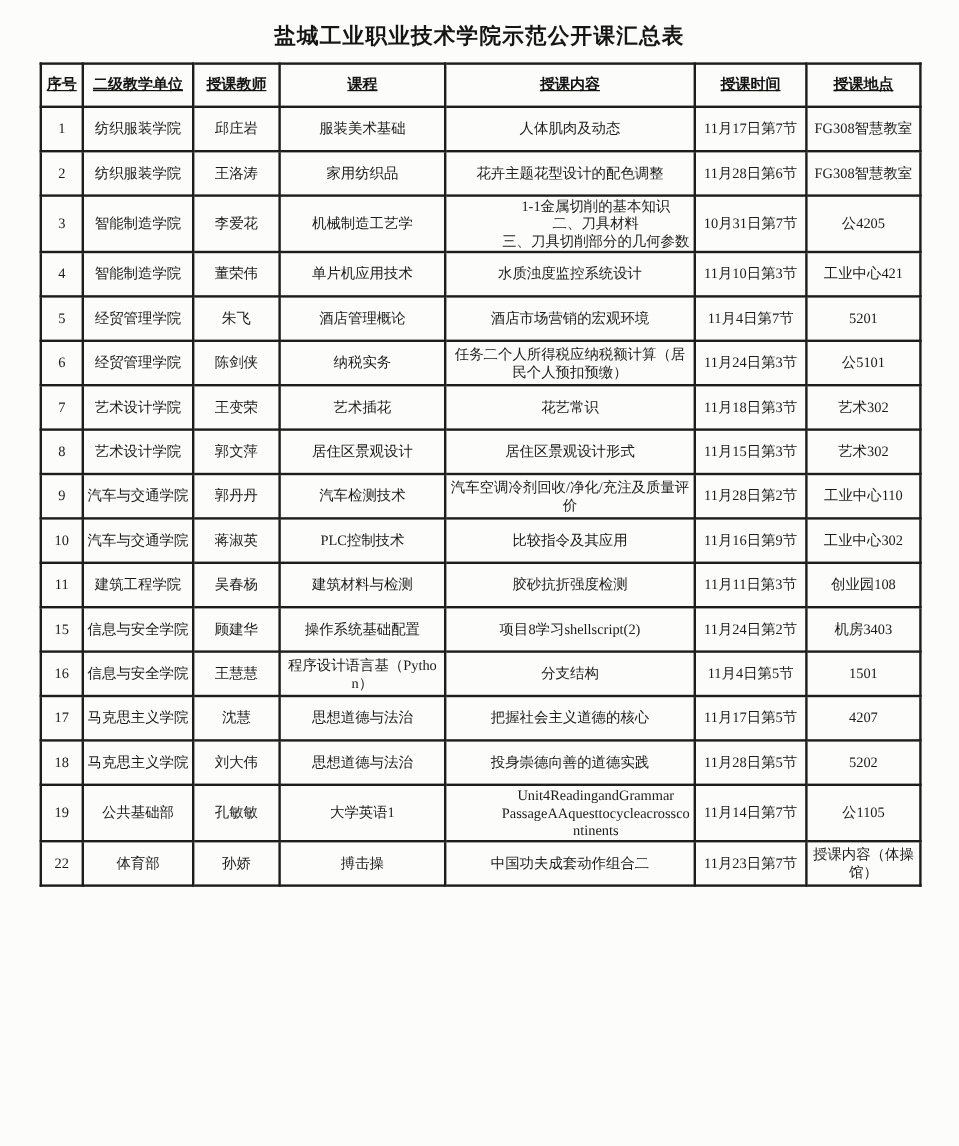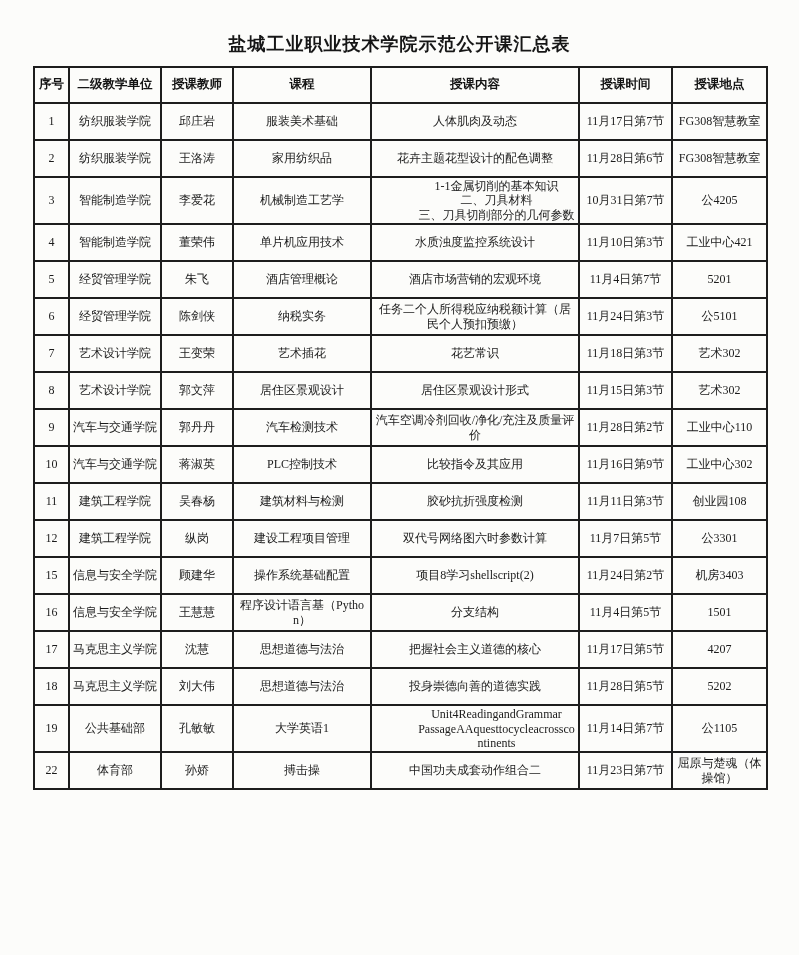--- a/index.html
+++ b/index.html
@@ -10,21 +10,21 @@
   .page {
     position: relative;
     width: 799px;
     height: 955px;
     background: #fcfcfa;
     overflow: hidden;
     color: #1b1b1b;
   }
   .doc-title {
     margin: 0;
-    padding-top: 32px;
+    padding-top: 18px;
     text-align: center;
     font-size: 18px;
     font-weight: bold;
     letter-spacing: 1px;
     color: #161616;
   }
   table.open-class-table {
     border-collapse: collapse;
     table-layout: fixed;
     width: 733px;
@@ -41,20 +41,21 @@
     padding: 1px 3px;
     height: 33px;
     overflow: hidden;
     word-break: break-all;
   }
   .open-class-table th {
     font-weight: bold;
     font-size: 12.5px;
     height: 32px;
     color: #141414;
+    text-decoration: underline;
   }
   col.c-no       { width: 35px; }
   col.c-unit     { width: 92px; }
   col.c-teacher  { width: 72px; }
   col.c-course   { width: 138px; }
   col.c-content  { width: 208px; }
   col.c-time     { width: 93px; }
   col.c-location { width: 95px; }
   .content-line { line-height: 1.2; margin-left: 43px; }
 </style>
@@ -194,29 +195,20 @@
     <tr>
       <td>11</td>
       <td>建筑工程学院</td>
       <td>吴春杨</td>
       <td>建筑材料与检测</td>
       <td>胶砂抗折强度检测</td>
       <td>11月11日第3节</td>
       <td>创业园108</td>
     </tr>
 
-    <tr>
-      <td>12</td>
-      <td>建筑工程学院</td>
-      <td>纵岗</td>
-      <td>建设工程项目管理</td>
-      <td>双代号网络图六时参数计算</td>
-      <td>11月7日第5节</td>
-      <td>公3301</td>
-    </tr>
 
 
 
     <tr>
       <td>15</td>
       <td>信息与安全学院</td>
       <td>顾建华</td>
       <td>操作系统基础配置</td>
       <td>项目8学习shellscript(2)</td>
       <td>11月24日第2节</td>
@@ -268,18 +260,18 @@
 
 
 
     <tr>
       <td>22</td>
       <td>体育部</td>
       <td>孙娇</td>
       <td>搏击操</td>
       <td>中国功夫成套动作组合二</td>
       <td>11月23日第7节</td>
-      <td>屈原与楚魂（体操馆）</td>
+      <td>授课内容（体操馆）</td>
     </tr>
   </tbody>
   </table>
 
 </div>
 
 </body></html>

